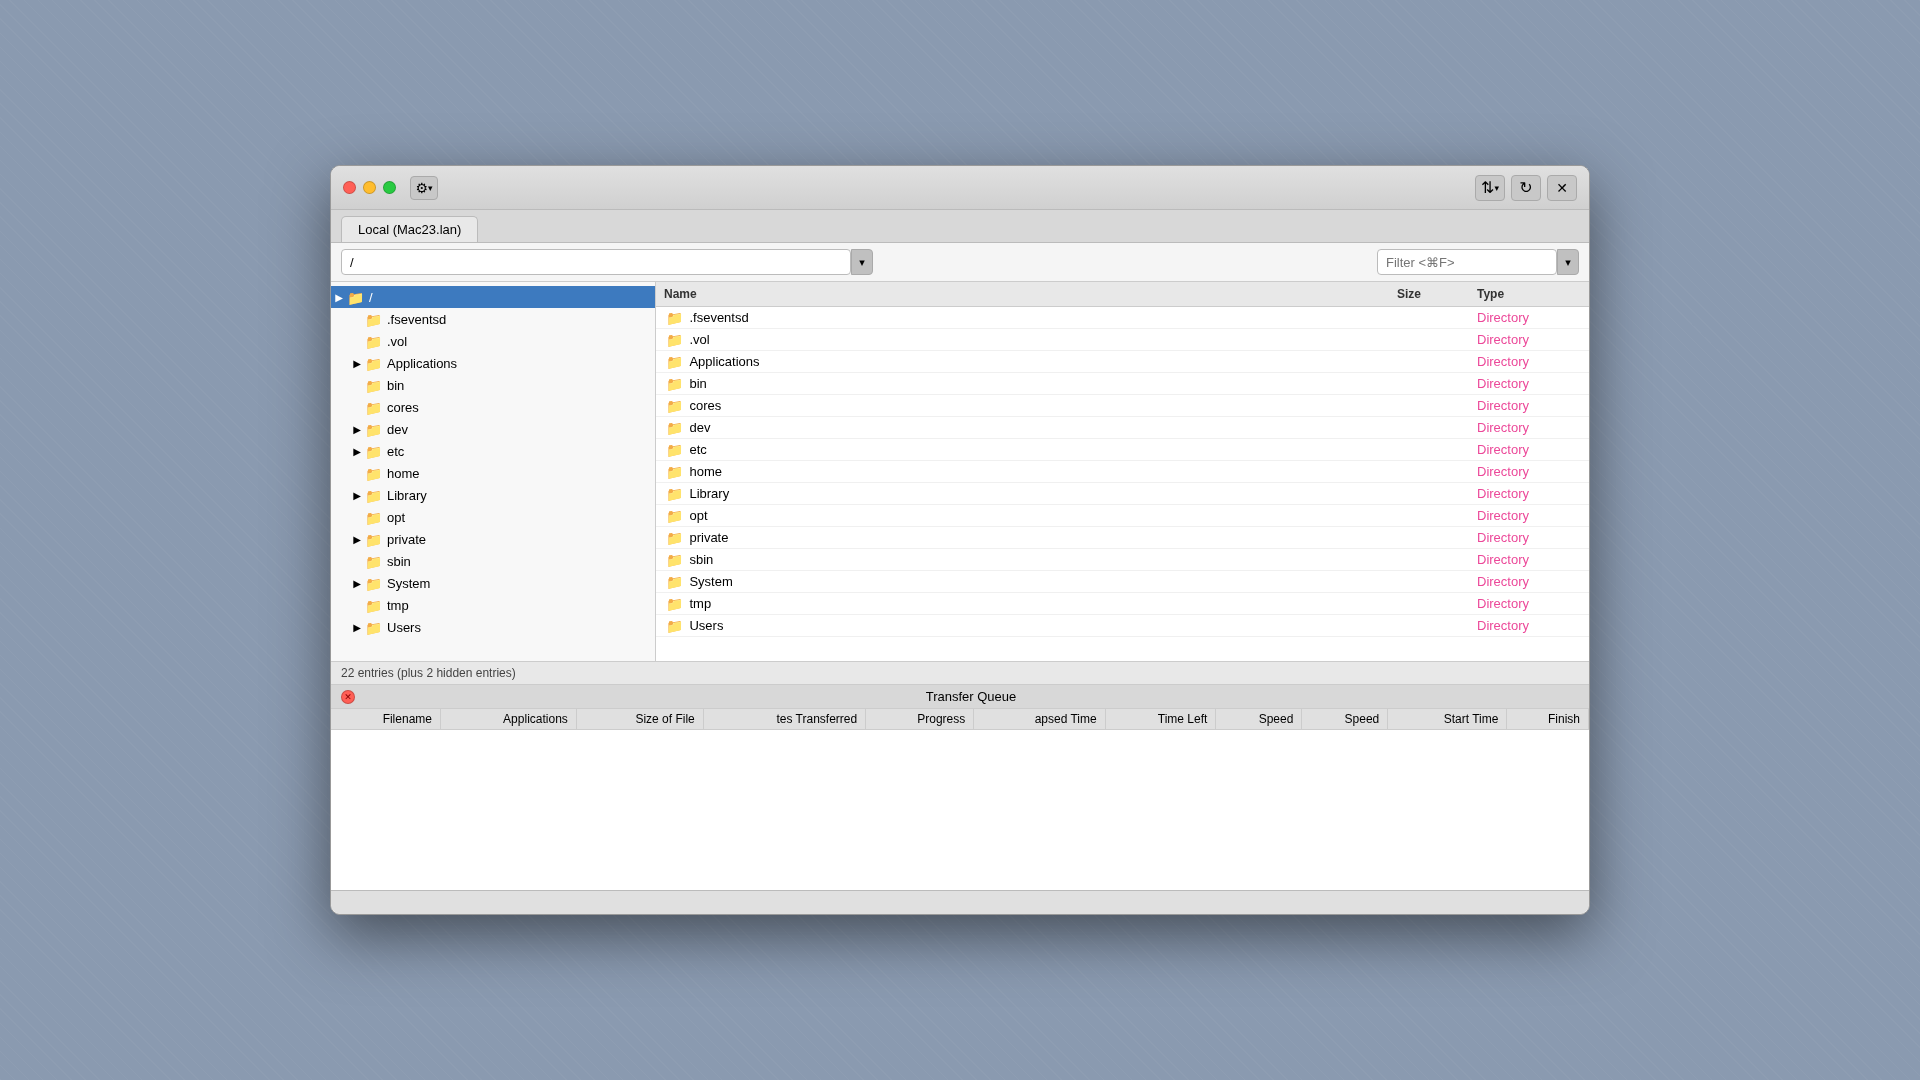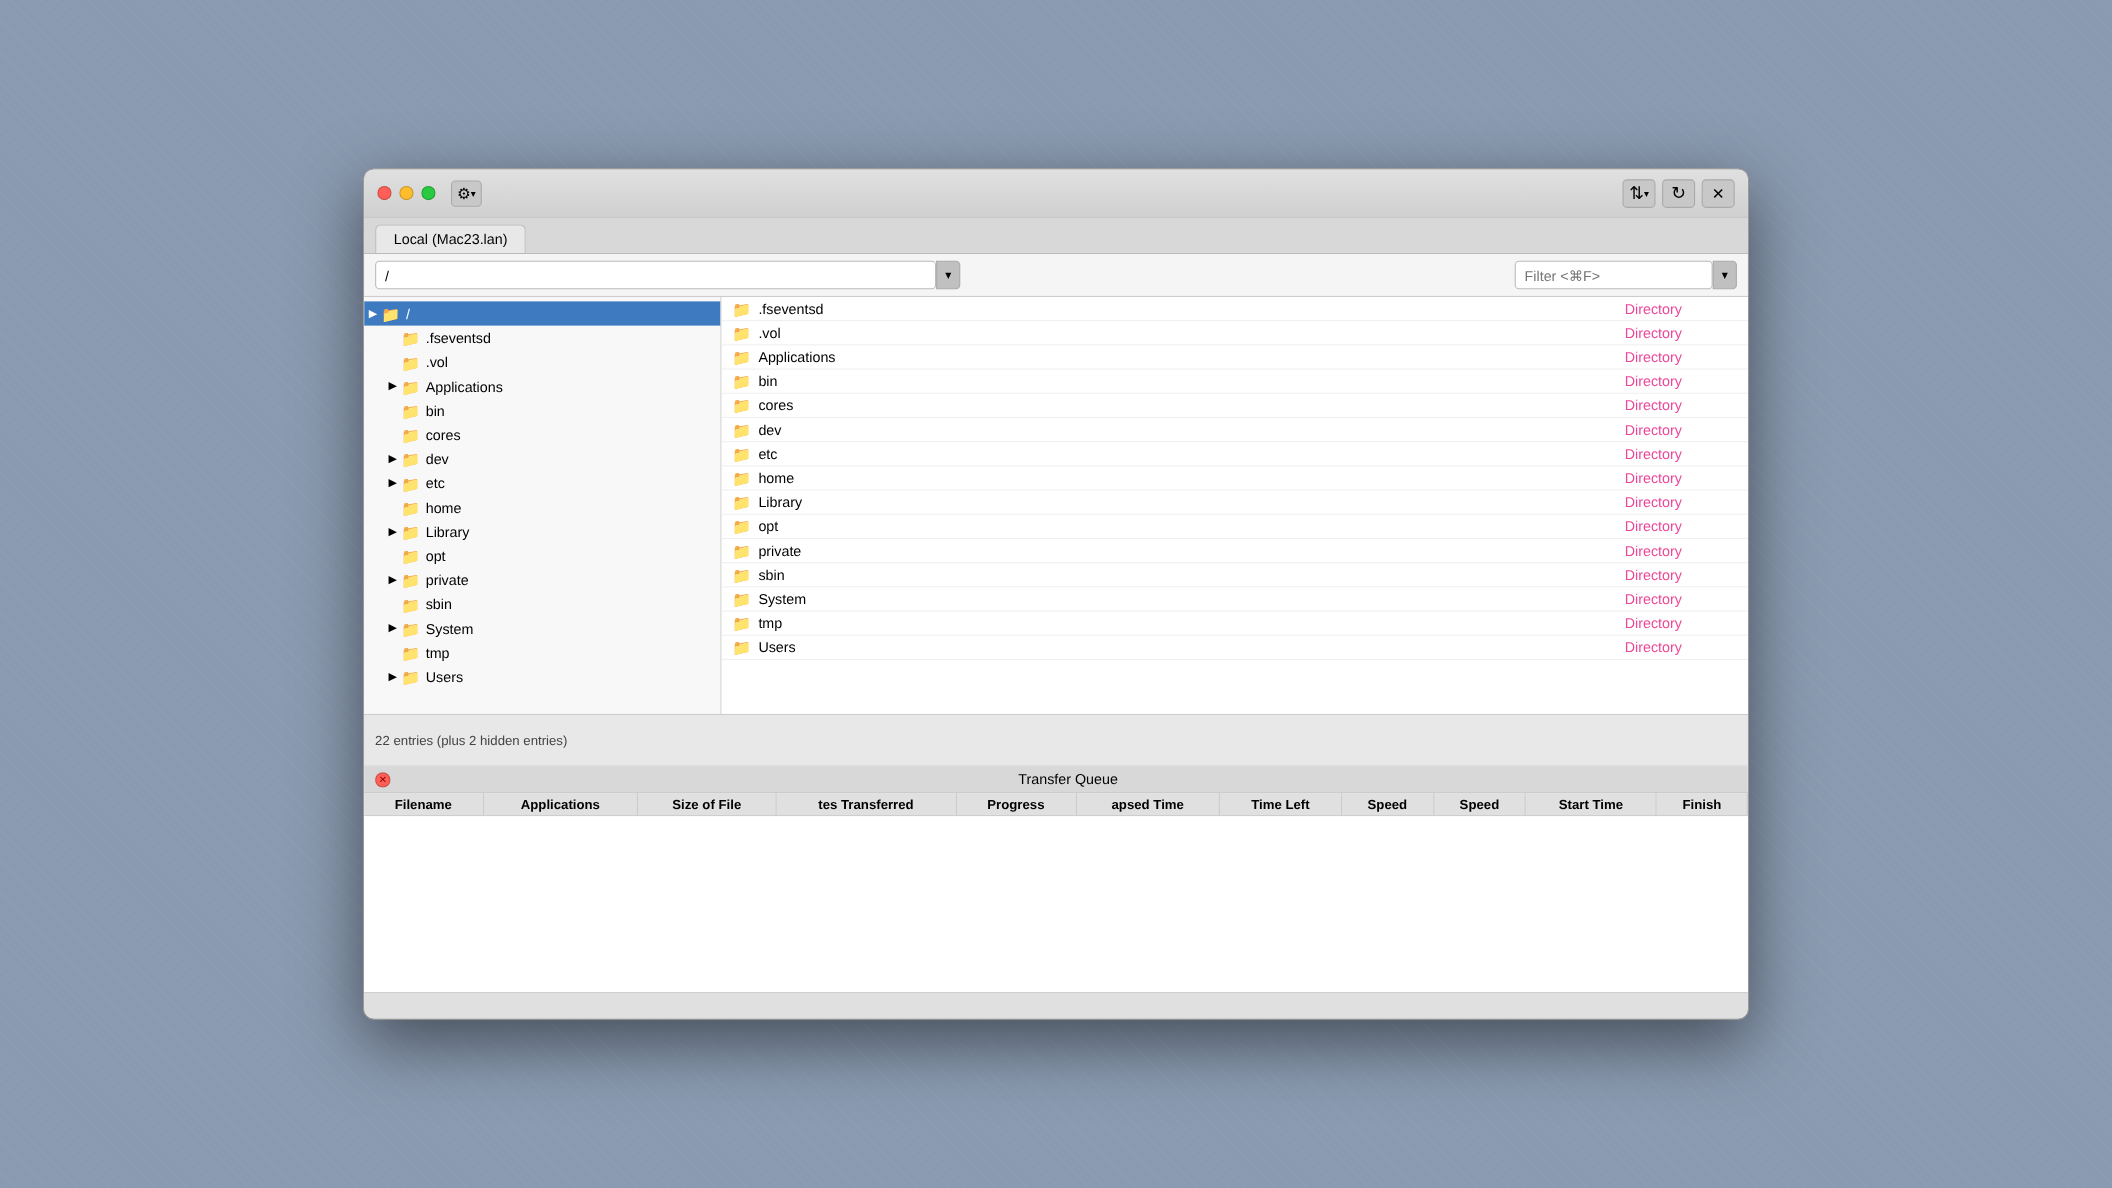--- a/index.html
+++ b/index.html
@@ -158,21 +158,21 @@
     .file-name-cell {
       flex: 1; display: flex; align-items: center; gap: 6px;
       padding-left: 10px; font-size: 13px;
     }
     .file-icon { font-size: 14px; }
     .file-size { width: 80px; font-size: 13px; color: #333; padding: 0 8px; }
     .file-type { width: 120px; font-size: 13px; color: #ec4899; padding: 0 8px; }
     
     .statusbar {
       background: #e8e8e8;
-      padding: 16px 10px;
+      padding: 4px 10px;
       font-size: 12px;
       color: #444;
       border-bottom: 1px solid #ccc;
     }
     
     .transfer-section {
       background: #f5f5f5;
     }
     .transfer-header {
       background: #d8d8d8;
@@ -187,23 +187,23 @@
       display: flex; align-items: center; justify-content: center;
       font-size: 9px; color: #800; cursor: pointer; border: 1px solid rgba(0,0,0,0.2);
     }
     .transfer-title { font-size: 13px; font-weight: 500; flex: 1; text-align: center; }
     .transfer-table {
       width: 100%;
       border-collapse: collapse;
     }
     .transfer-table th {
       background: #e0e0e0;
-      font-size: 12px; font-weight: 700;
+      font-size: 12px; font-weight: 400;
       padding: 3px 8px;
-      text-align: center;
+      text-align: right;
       border-bottom: 1px solid #ccc;
       border-right: 1px solid #ccc;
       white-space: nowrap;
     }
     .empty-area {
       height: 160px;
       background: white;
     }
     .bottom-bar {
       background: #e0e0e0;
@@ -342,20 +342,25 @@
           </div>
           <div class="tree-item" style="padding-left: 18px;">
             <span class="tree-arrow">▶</span>
             <span class="folder-icon" style="color: rgb(91, 163, 224);">📁</span>
             <span class="tree-label">Users</span>
           </div>
         </div>
     </div>
 
     <div class="file-panel">
+      <div class="file-header">
+        <div class="file-header-cell col-name">Name</div>
+        <div class="file-header-cell col-size">Size</div>
+        <div class="file-header-cell col-type">Type</div>
+      </div>
       <div id="file-list-container">
           <div class="file-row">
             <div class="file-name-cell">
               <span class="file-icon" style="color: rgb(91, 163, 224);">📁</span>
               <span>.fseventsd</span>
             </div>
             <div class="file-size"></div>
             <div class="file-type">Directory</div>
           </div>
           <div class="file-row">

